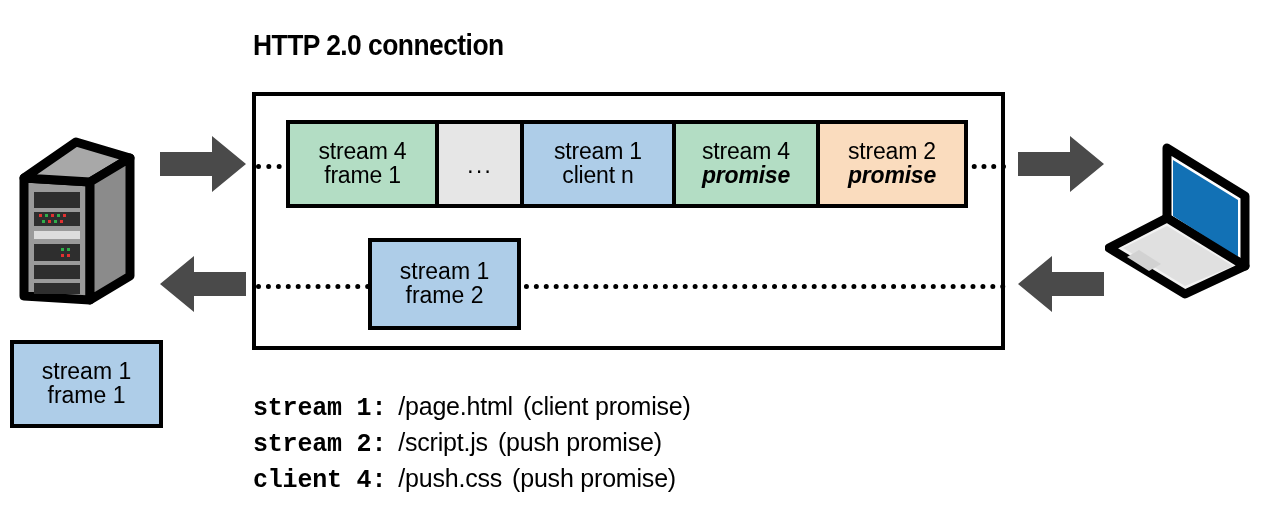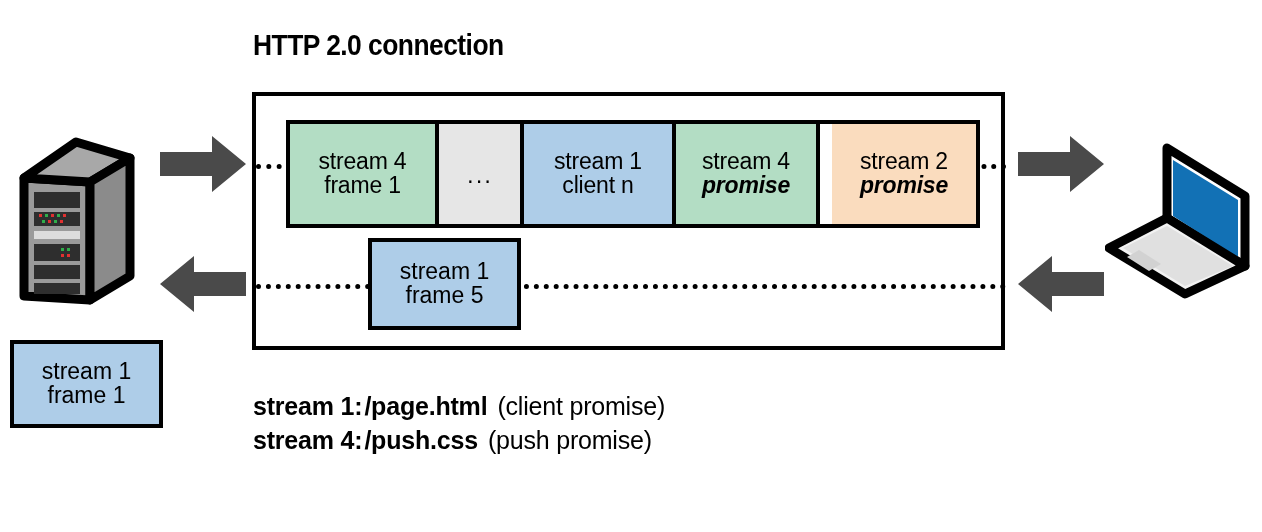--- a/index.html
+++ b/index.html
@@ -49,21 +49,21 @@
   }
   #wire-top-left   { left: 256px; top: 164px; width: 36px; }
   #wire-top-right  { left: 962px; top: 164px; width: 44px; }
   #wire-bottom     { left: 256px; top: 284px; width: 750px; }
 
   
   #frame-strip {
     position: absolute;
     left: 286px;
     top: 120px;
-    height: 108px;
+    height: 88px;
     display: flex;
     align-items: stretch;
     border: 4px solid #000000;
     box-sizing: border-box;
     background: #ffffff;
   }
   .frame-cell {
     display: flex;
     flex-direction: column;
     align-items: center;
@@ -74,21 +74,21 @@
     line-height: 1.03;
     font-size: 23px;
     letter-spacing: -0.2px;
   }
   .frame-cell:last-child { border-right: none; }
   .frame-cell .l1, .frame-cell .l2 { white-space: nowrap; display: block; }
   .frame-cell .l2.italic { font-style: italic; font-weight: bold; }
 
   .c-green  { background: #b3ddc4; }
   .c-blue   { background: #aecde8; }
-  .c-orange { background: #fadcbe; margin-left: 12px; }
+  .c-orange { background: #fadcbe; }
   .c-gray   { background: #e6e6e6; }
 
   .w-green1  { width: 149px; }
   .w-gray    { width: 85px; }
   .w-blue1   { width: 152px; }
   .w-green2  { width: 144px; }
   .w-orange  { width: 144px; }
 
   .ellipsis-glyph {
     font-size: 23px;
@@ -154,22 +154,23 @@
     top: 392px;
     font-size: 25px;
   }
   .legend-row {
     white-space: nowrap;
     margin-bottom: 5px;
     letter-spacing: -0.2px;
   }
   .legend-row .stream-label {
     font-weight: bold;
-  }
-  .legend-row .resource { margin-left: 2px; font-weight: bold; }
+    font-family: Liberation Mono, monospace;
+  }
+  .legend-row .resource { margin-left: 12px; }
   .legend-row .note { margin-left: 10px; }
 </style>
 </head>
 <body>
 
 <div id="diagram-title">HTTP 2.0 connection</div>
 
 <div id="server-icon">
   <svg width="118" height="170" viewBox="0 0 118 170">
 
@@ -238,21 +239,21 @@
     <span class="l2 italic">promise</span>
   </div>
   <div class="frame-cell c-orange w-orange">
     <span class="l1">stream 2</span>
     <span class="l2 italic">promise</span>
   </div>
 </div>
 
 <div id="frame-lower">
   <span class="l1">stream 1</span>
-  <span class="l2">frame 5</span>
+  <span class="l2">frame 2</span>
 </div>
 
 <div id="frame-detached">
   <span class="l1">stream 1</span>
   <span class="l2">frame 1</span>
 </div>
 
 <div class="block-arrow" id="arrow-client-out">
   <svg width="86" height="56" viewBox="0 0 86 56">
     <polygon points="0,16 52,16 52,0 86,28 52,56 52,40 0,40" fill="#4a4a4a"></polygon>
@@ -276,15 +277,18 @@
 
     <polygon points="34,110 56,124 44,131 22,117" fill="#d2d2d2"></polygon>
   </svg>
 </div>
 
 <div id="legend">
   <div class="legend-row">
     <span class="stream-label">stream 1:</span><span class="resource">/page.html</span><span class="note">(client promise)</span>
   </div>
   <div class="legend-row">
-    <span class="stream-label">stream 4:</span><span class="resource">/push.css</span><span class="note">(push promise)</span>
+    <span class="stream-label">stream 2:</span><span class="resource">/script.js</span><span class="note">(push promise)</span>
+  </div>
+  <div class="legend-row">
+    <span class="stream-label">client 4:</span><span class="resource">/push.css</span><span class="note">(push promise)</span>
   </div>
 </div>
 
 </body></html>

